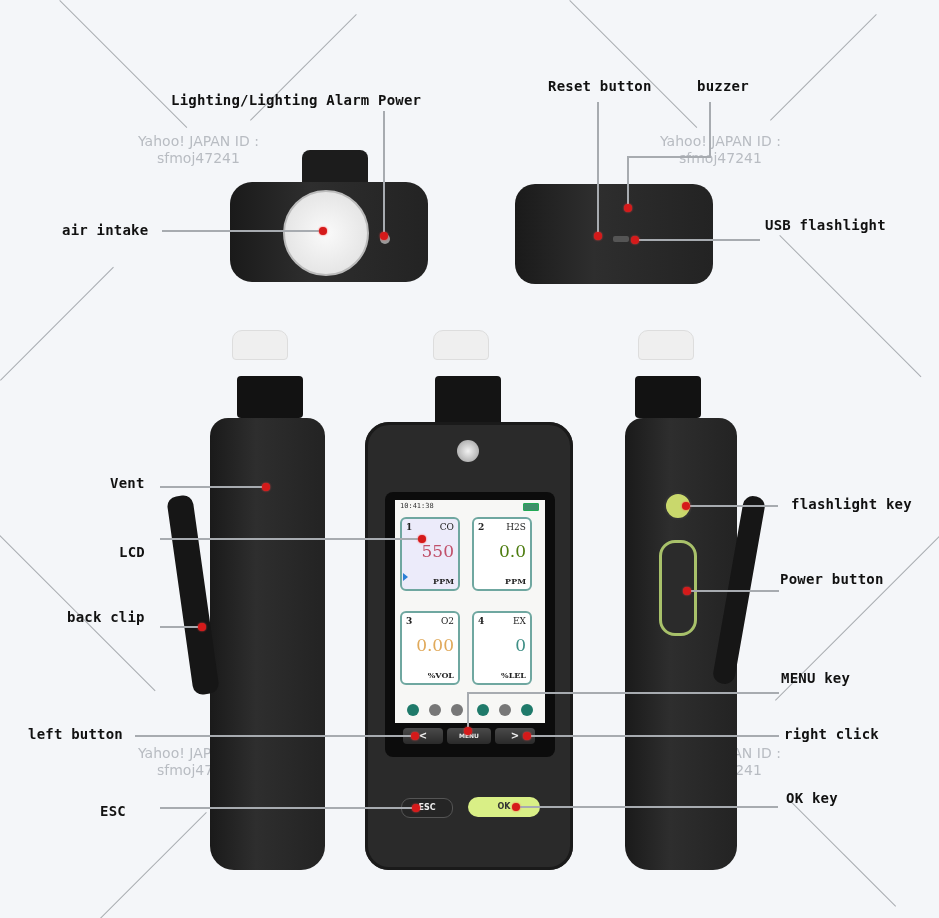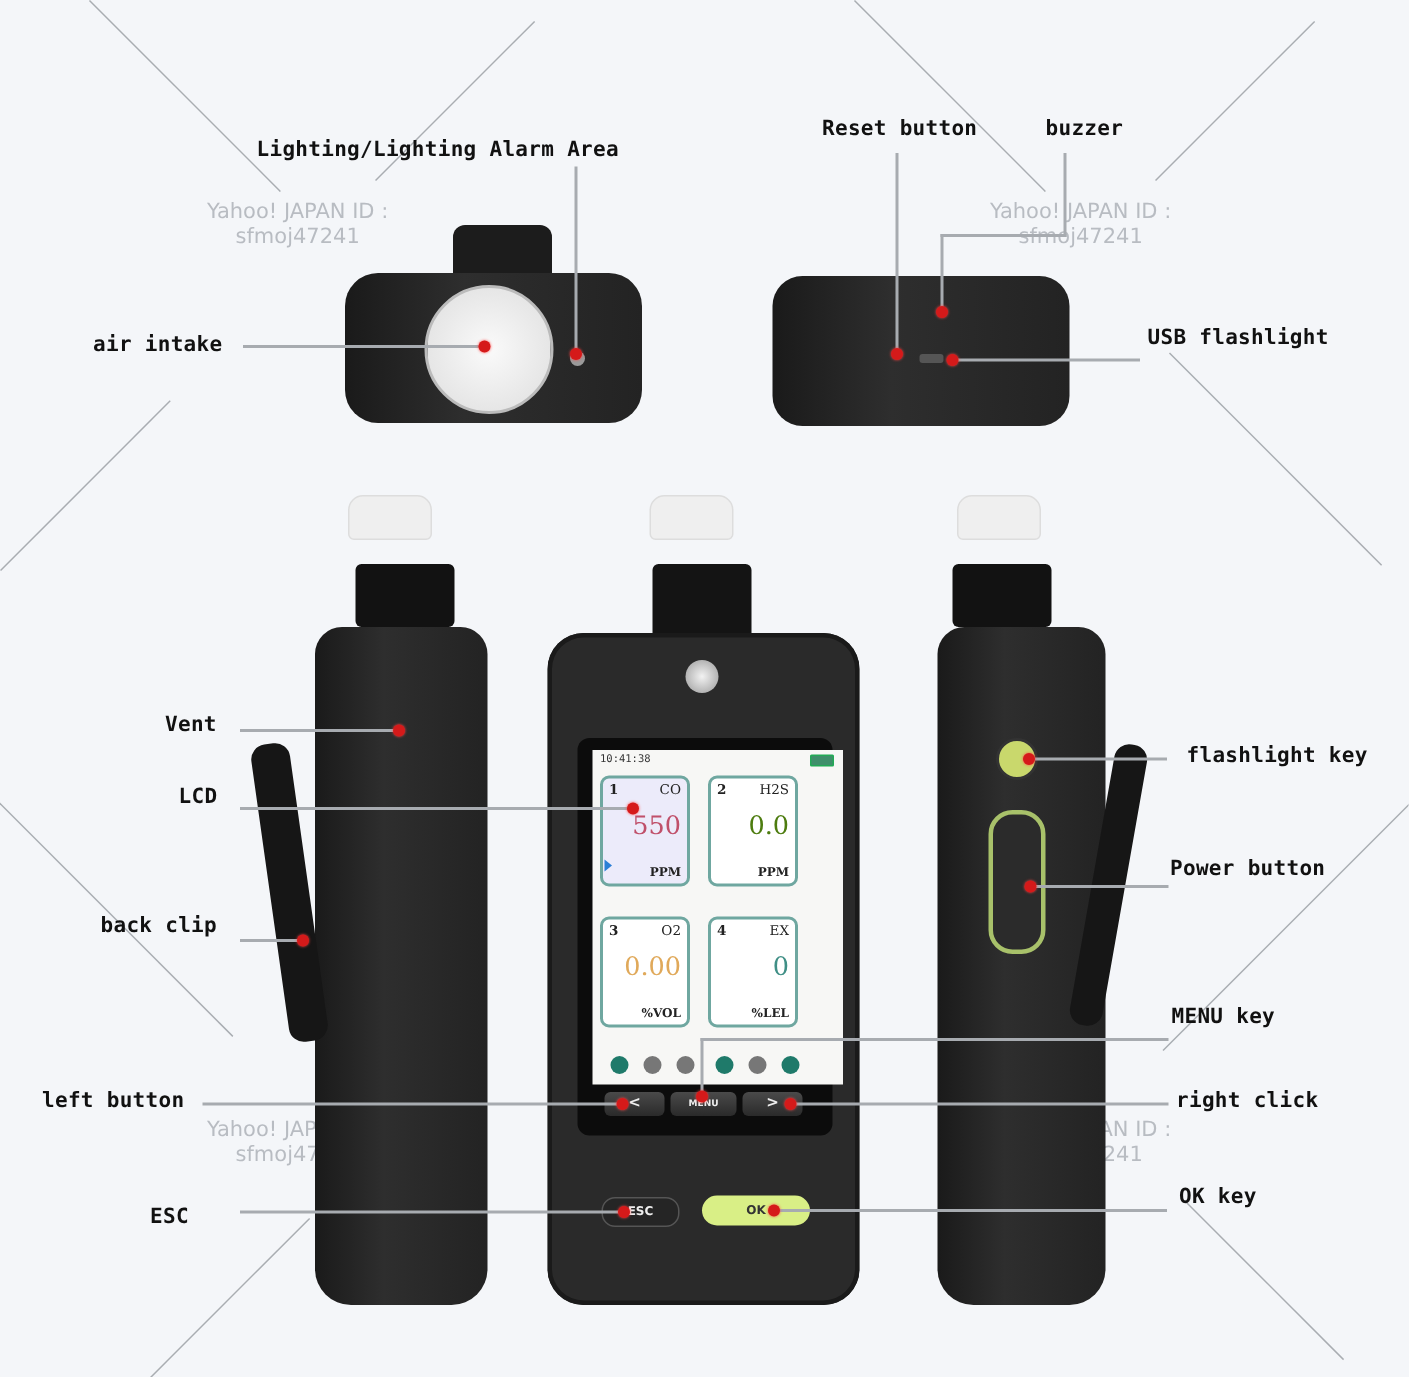--- a/index.html
+++ b/index.html
@@ -79,21 +79,21 @@
   <div class="abs" style="left:108px;top:165px;width:22px;height:190px;background:#161616;border-radius:10px;transform:rotate(10deg);"></div>
 </div>
 
 <div class="abs" style="left:365px;top:330px;width:210px;height:540px;">
   <div class="abs" style="left:68px;top:0;width:54px;height:28px;background:#efefef;border-radius:10px 10px 4px 4px;border:1px solid #ddd;"></div>
   <div class="abs" style="left:70px;top:46px;width:66px;height:50px;background:#141414;border-radius:4px;"></div>
   <div class="abs" style="left:0;top:92px;width:208px;height:448px;background:#2a2a2a;border-radius:24px;box-shadow:inset 0 0 0 3px #1a1a1a;"></div>
   <div class="abs" style="left:92px;top:110px;width:22px;height:22px;border-radius:50%;background:radial-gradient(#f2f2f2,#999);"></div>
   <div class="abs" style="left:20px;top:162px;width:170px;height:265px;background:#0c0c0c;border-radius:8px;"></div>
 
-  <div class="abs" style="left:30px;top:170px;width:167px;height:223px;background:#f7f7f5;">
+  <div class="abs" style="left:30px;top:170px;width:150px;height:223px;background:#f7f7f5;">
     <div class="abs" style="left:5px;top:2px;font-size:7px;color:#333;font-family:'DejaVu Sans Mono',monospace;">10:41:38</div>
     <div class="abs" style="right:6px;top:3px;width:14px;height:6px;background:#3f8f6a;border:1px solid #2a5;border-radius:1px;"></div>
 
     <div class="cell" style="left:5px;top:17px;background:#ecebfa;">
       <span class="n">1</span>
       <span class="g">CO</span>
       <span class="v" style="color:#c0506a;">550</span>
       <span class="abs" style="left:1px;top:54px;width:0;height:0;border-top:4px solid transparent;border-bottom:4px solid transparent;border-left:5px solid #2b7fd6;"></span>
       <span class="u">PPM</span>
     </div>
@@ -175,27 +175,27 @@
 <div class="line" style="left:467px;top:692px;width:312px;height:2px;"></div>
 <div class="line" style="left:467px;top:692px;width:2px;height:38px;"></div>
 <div class="dot" style="left:468px;top:731px;"></div>
 
 <div class="line" style="left:527px;top:735px;width:252px;height:2px;"></div>
 <div class="dot" style="left:527px;top:736px;"></div>
 
 <div class="line" style="left:516px;top:806px;width:262px;height:2px;"></div>
 <div class="dot" style="left:516px;top:807px;"></div>
 
-<div class="label" style="left:171px;top:92px;">Lighting/Lighting Alarm Area</div>
+<div class="label" style="left:171px;top:92px;">Lighting/Lighting Alarm Power</div>
 <div class="label" style="left:62px;top:222px;">air intake</div>
 <div class="label" style="left:548px;top:78px;">Reset button</div>
 <div class="label" style="left:697px;top:78px;">buzzer</div>
 <div class="label" style="left:765px;top:217px;">USB flashlight</div>
 <div class="label" style="left:110px;top:475px;">Vent</div>
-<div class="label" style="left:119px;top:523px;">LCD</div>
+<div class="label" style="left:119px;top:544px;">LCD</div>
 <div class="label" style="left:67px;top:609px;">back clip</div>
 <div class="label" style="left:28px;top:726px;">left button</div>
 <div class="label" style="left:100px;top:803px;">ESC</div>
 <div class="label" style="left:791px;top:496px;">flashlight key</div>
 <div class="label" style="left:780px;top:571px;">Power button</div>
 <div class="label" style="left:781px;top:670px;">MENU key</div>
 <div class="label" style="left:784px;top:726px;">right click</div>
 <div class="label" style="left:786px;top:790px;">OK key</div>
 
 </body></html>

